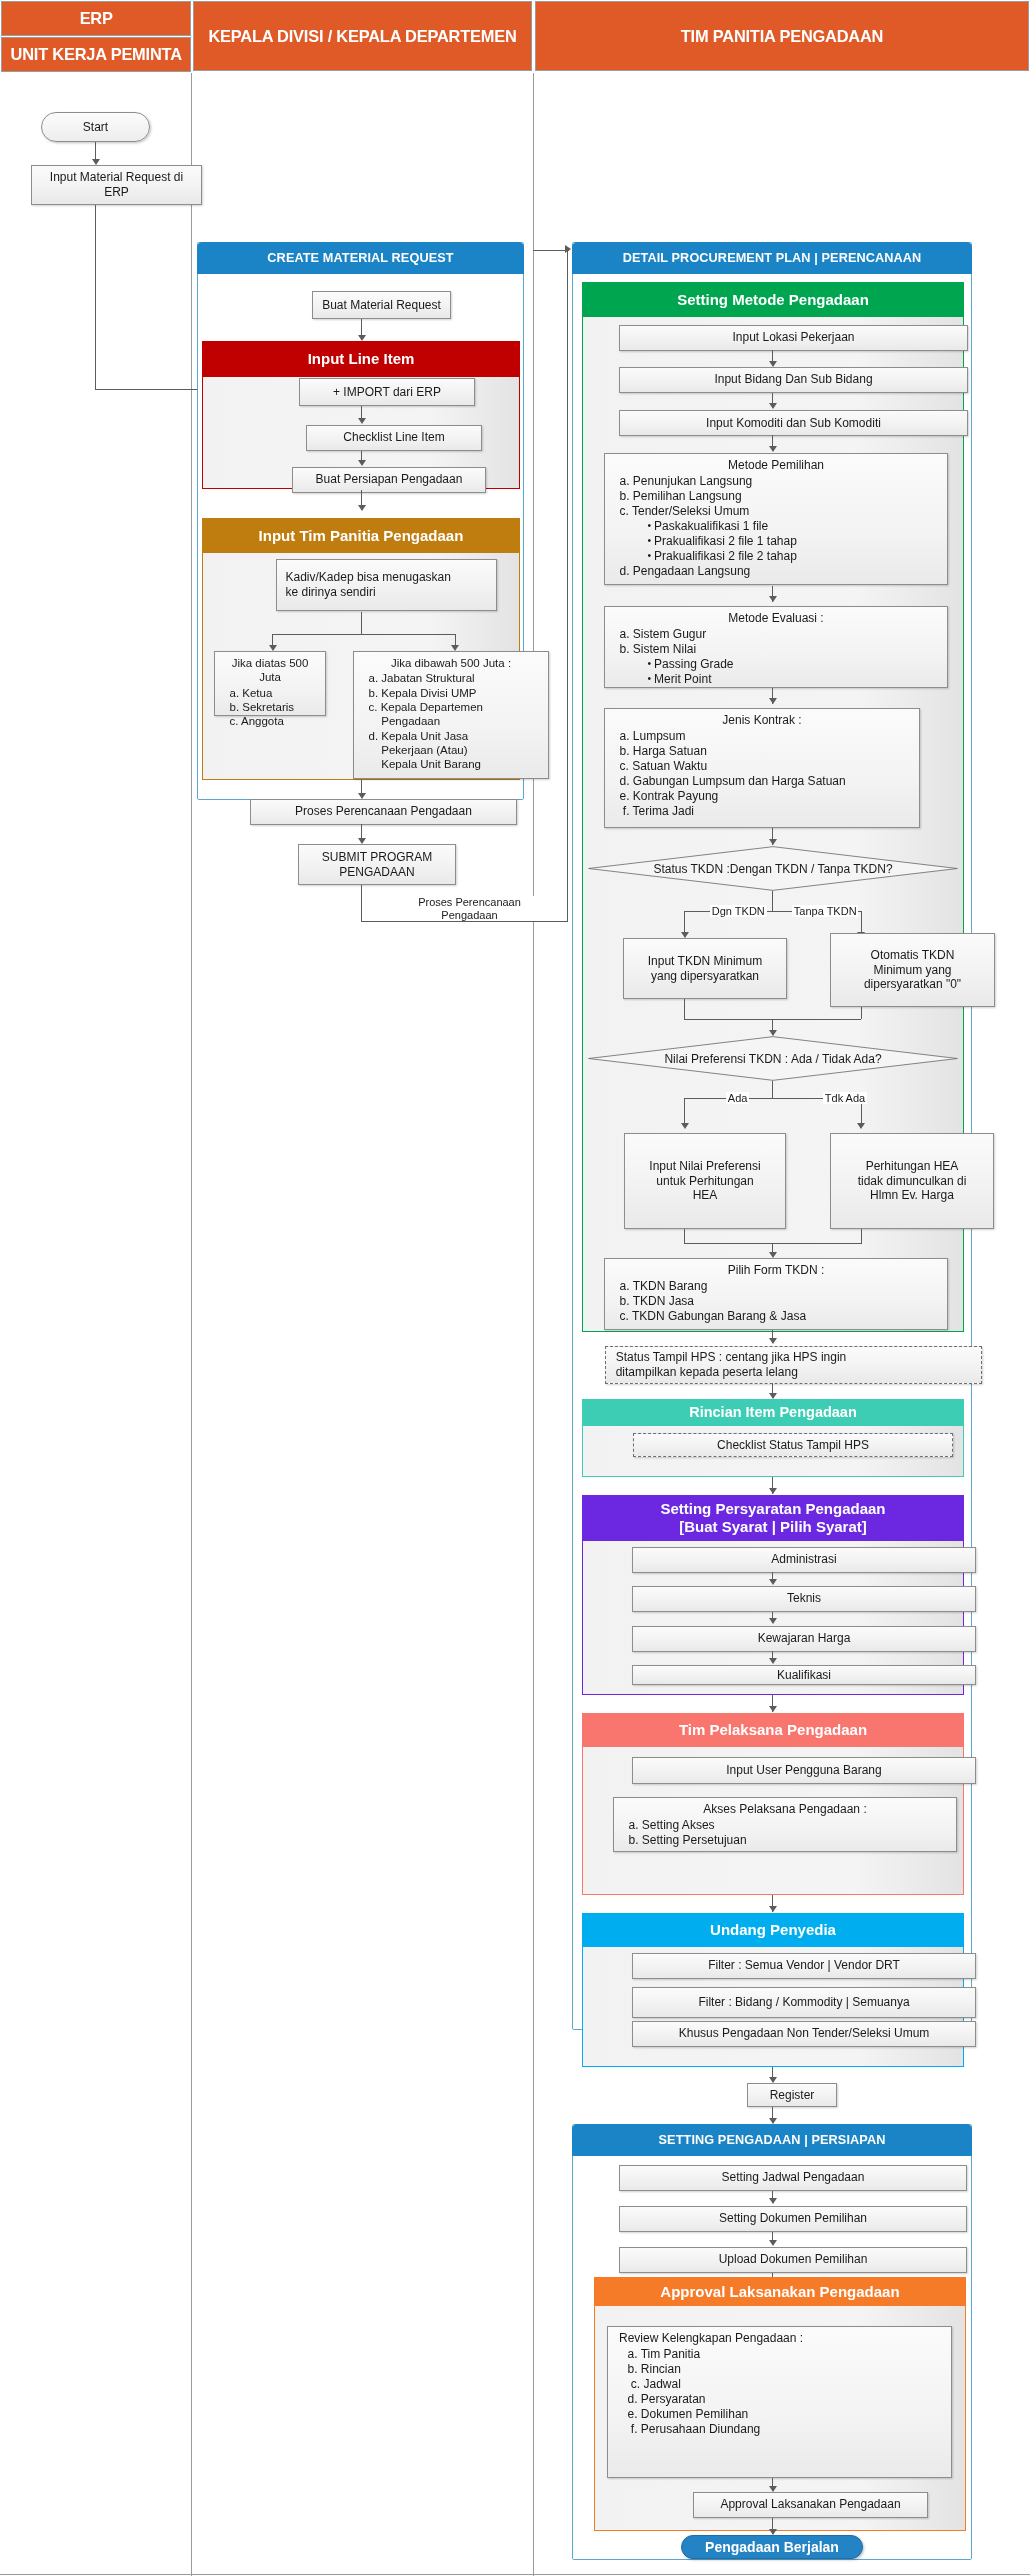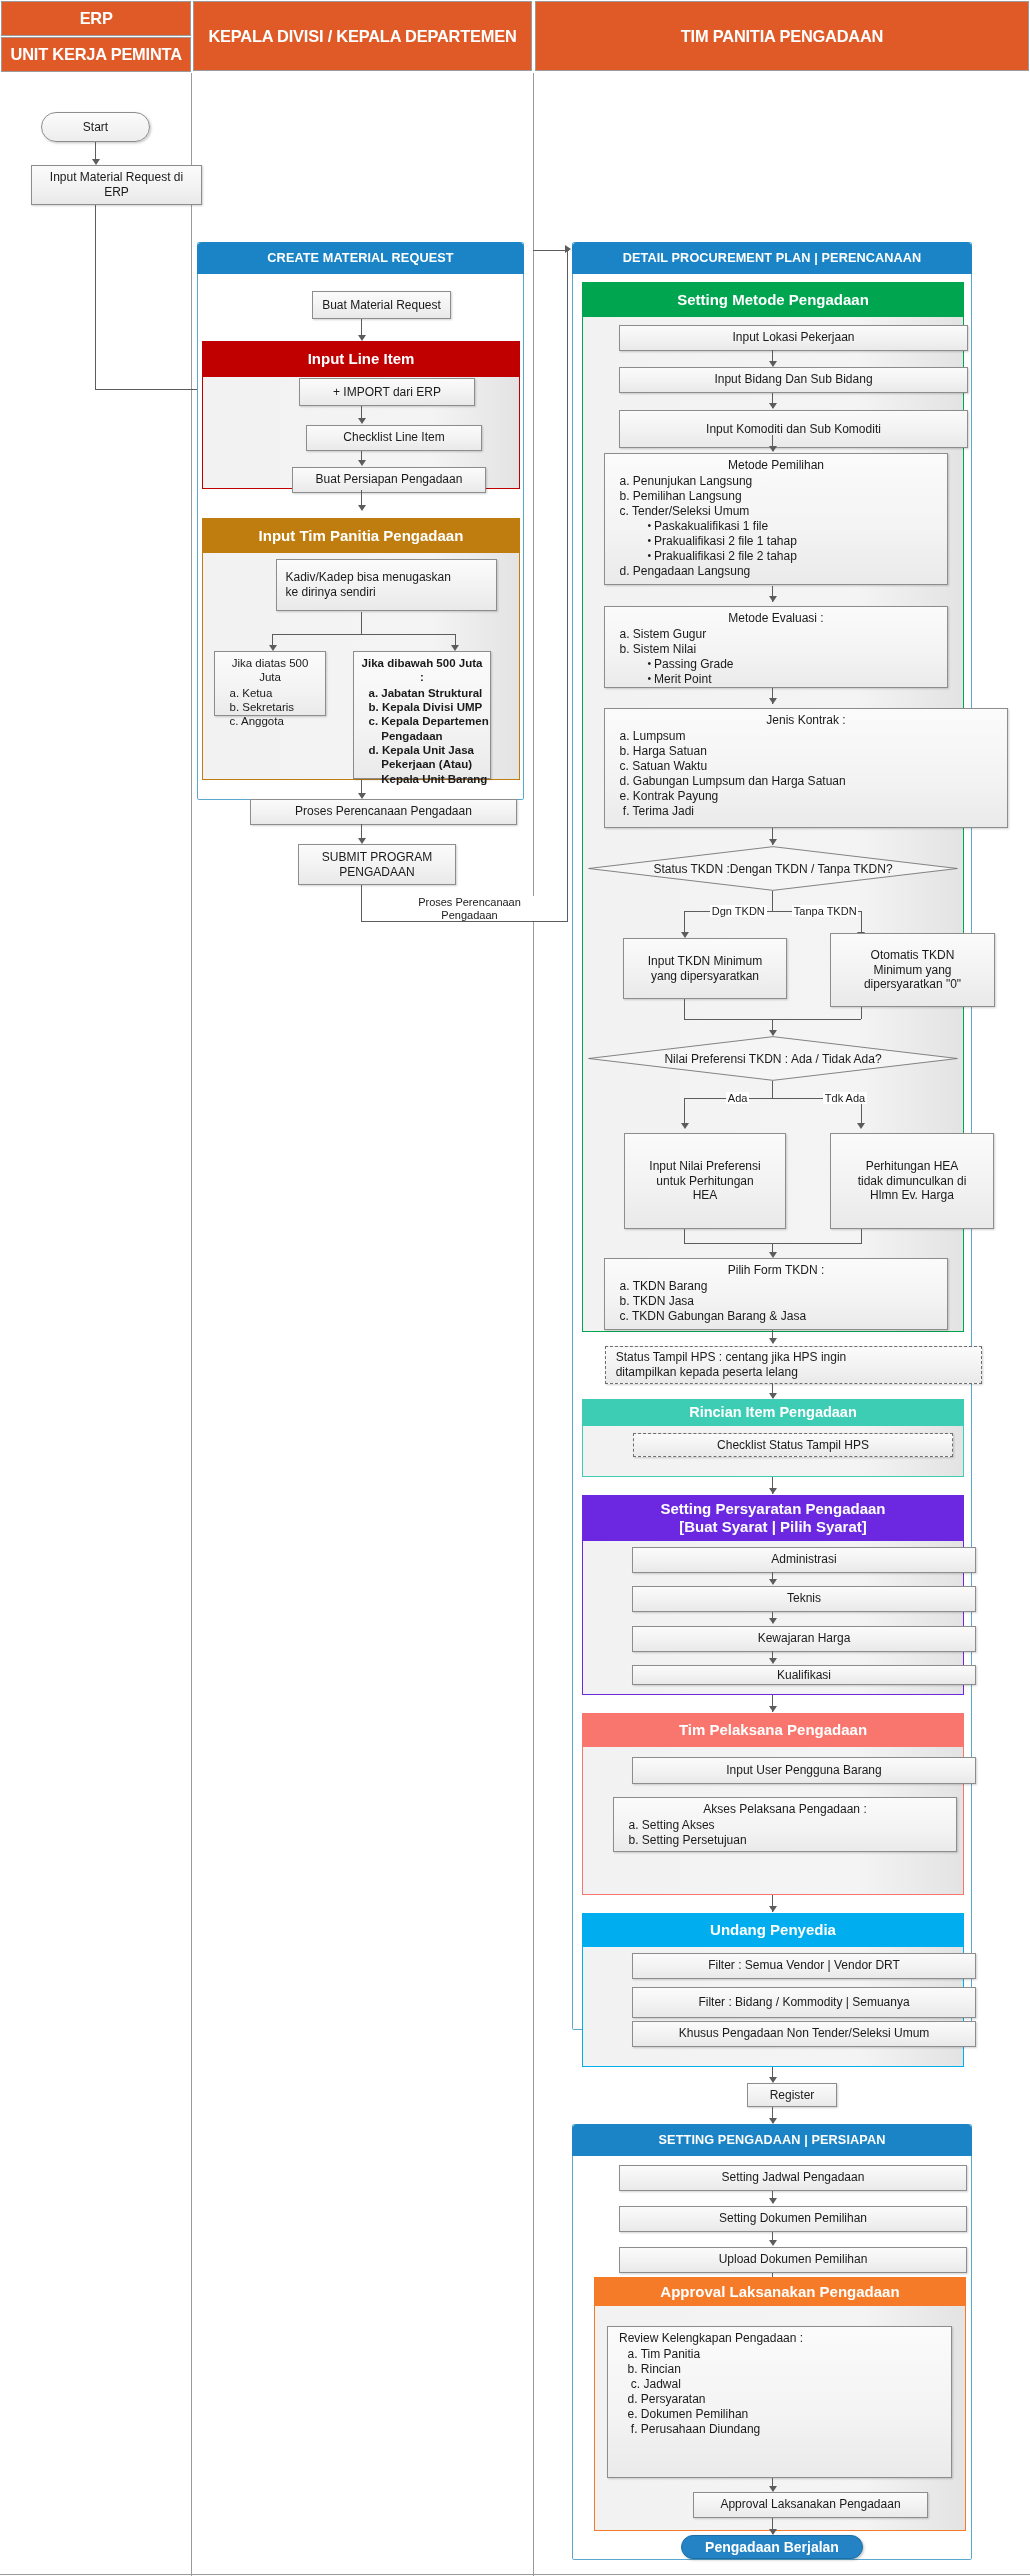--- a/index.html
+++ b/index.html
@@ -215,21 +215,21 @@
 
 <div class="listnode" style="left:214px; top:651px; width:112px; height:65px; font-size:11.5px;">
   <span class="lt">Jika diatas 500 Juta</span>
   <ul>
     <li>a. Ketua</li>
     <li>b. Sekretaris</li>
     <li>c. Anggota</li>
   </ul>
 </div>
 
-<div class="listnode" style="left:353px; top:651px; width:138px; height:128px; font-size:11.5px;font-weight:bold;">
+<div class="listnode" style="left:353px; top:651px; width:196px; height:128px; font-size:11.5px;">
   <span class="lt">Jika dibawah 500 Juta :</span>
   <ul>
     <li>a. Jabatan Struktural</li>
     <li>b. Kepala Divisi UMP</li>
     <li>c. Kepala Departemen</li>
     <li>    Pengadaan</li>
     <li>d. Kepala Unit Jasa</li>
     <li>    Pekerjaan (Atau)</li>
     <li>    Kepala Unit Barang</li>
   </ul>
@@ -260,21 +260,21 @@
   <div class="phdr" style="height:35px; background:#00A550; font-size:15px;">Setting Metode Pengadaan</div>
   <div class="pbody" style="top:35px; height:1015px; border:0.6px solid #00A550; border-top:none;"></div>
 </div>
 
 <div class="node" style="left:599px; top:325px; width:349px; height:25.5px;">Input Lokasi Pekerjaan</div>
 <div class="ln vl" style="left:772px; top:350px; height:14.5px;"></div>
 <div class="arw" style="left:769px; top:361px;"></div>
 <div class="node" style="left:599px; top:367px; width:349px; height:25.5px;">Input Bidang Dan Sub Bidang</div>
 <div class="ln vl" style="left:772px; top:393px; height:14.5px;"></div>
 <div class="arw" style="left:769px; top:403px;"></div>
-<div class="node" style="left:599px; top:410px; width:349px; height:38px;">Input Komoditi dan Sub Komoditi</div>
+<div class="node" style="left:599px; top:410px; width:349px; height:26px;">Input Komoditi dan Sub Komoditi</div>
 
 <div class="ln vl" style="left:772px; top:435px; height:15.8px;"></div>
 <div class="arw" style="left:769px; top:446px;"></div>
 
 <div class="listnode" style="left:604px; top:453px; width:344px; height:132px;">
   <span class="lt">Metode Pemilihan</span>
   <ul>
     <li>a. Penunjukan Langsung</li>
     <li>b. Pemilihan Langsung</li>
     <li>c. Tender/Seleksi Umum</li>
@@ -292,21 +292,21 @@
   <ul>
     <li>a. Sistem Gugur</li>
     <li>b. Sistem Nilai</li>
     <li class="sub">Passing Grade</li>
     <li class="sub">Merit Point</li>
   </ul>
 </div>
 <div class="ln vl" style="left:772px; top:688px; height:15.8px;"></div>
 <div class="arw" style="left:769px; top:698px;"></div>
 
-<div class="listnode" style="left:604px; top:708px; width:404px; height:120px;">
+<div class="listnode" style="left:604px; top:708px; width:316px; height:120px;">
   <span class="lt">Jenis Kontrak :</span>
   <ul>
     <li>a. Lumpsum</li>
     <li>b. Harga Satuan</li>
     <li>c. Satuan Waktu</li>
     <li>d. Gabungan Lumpsum dan Harga Satuan</li>
     <li>e. Kontrak Payung</li>
     <li> f. Terima Jadi</li>
   </ul>
 </div>

